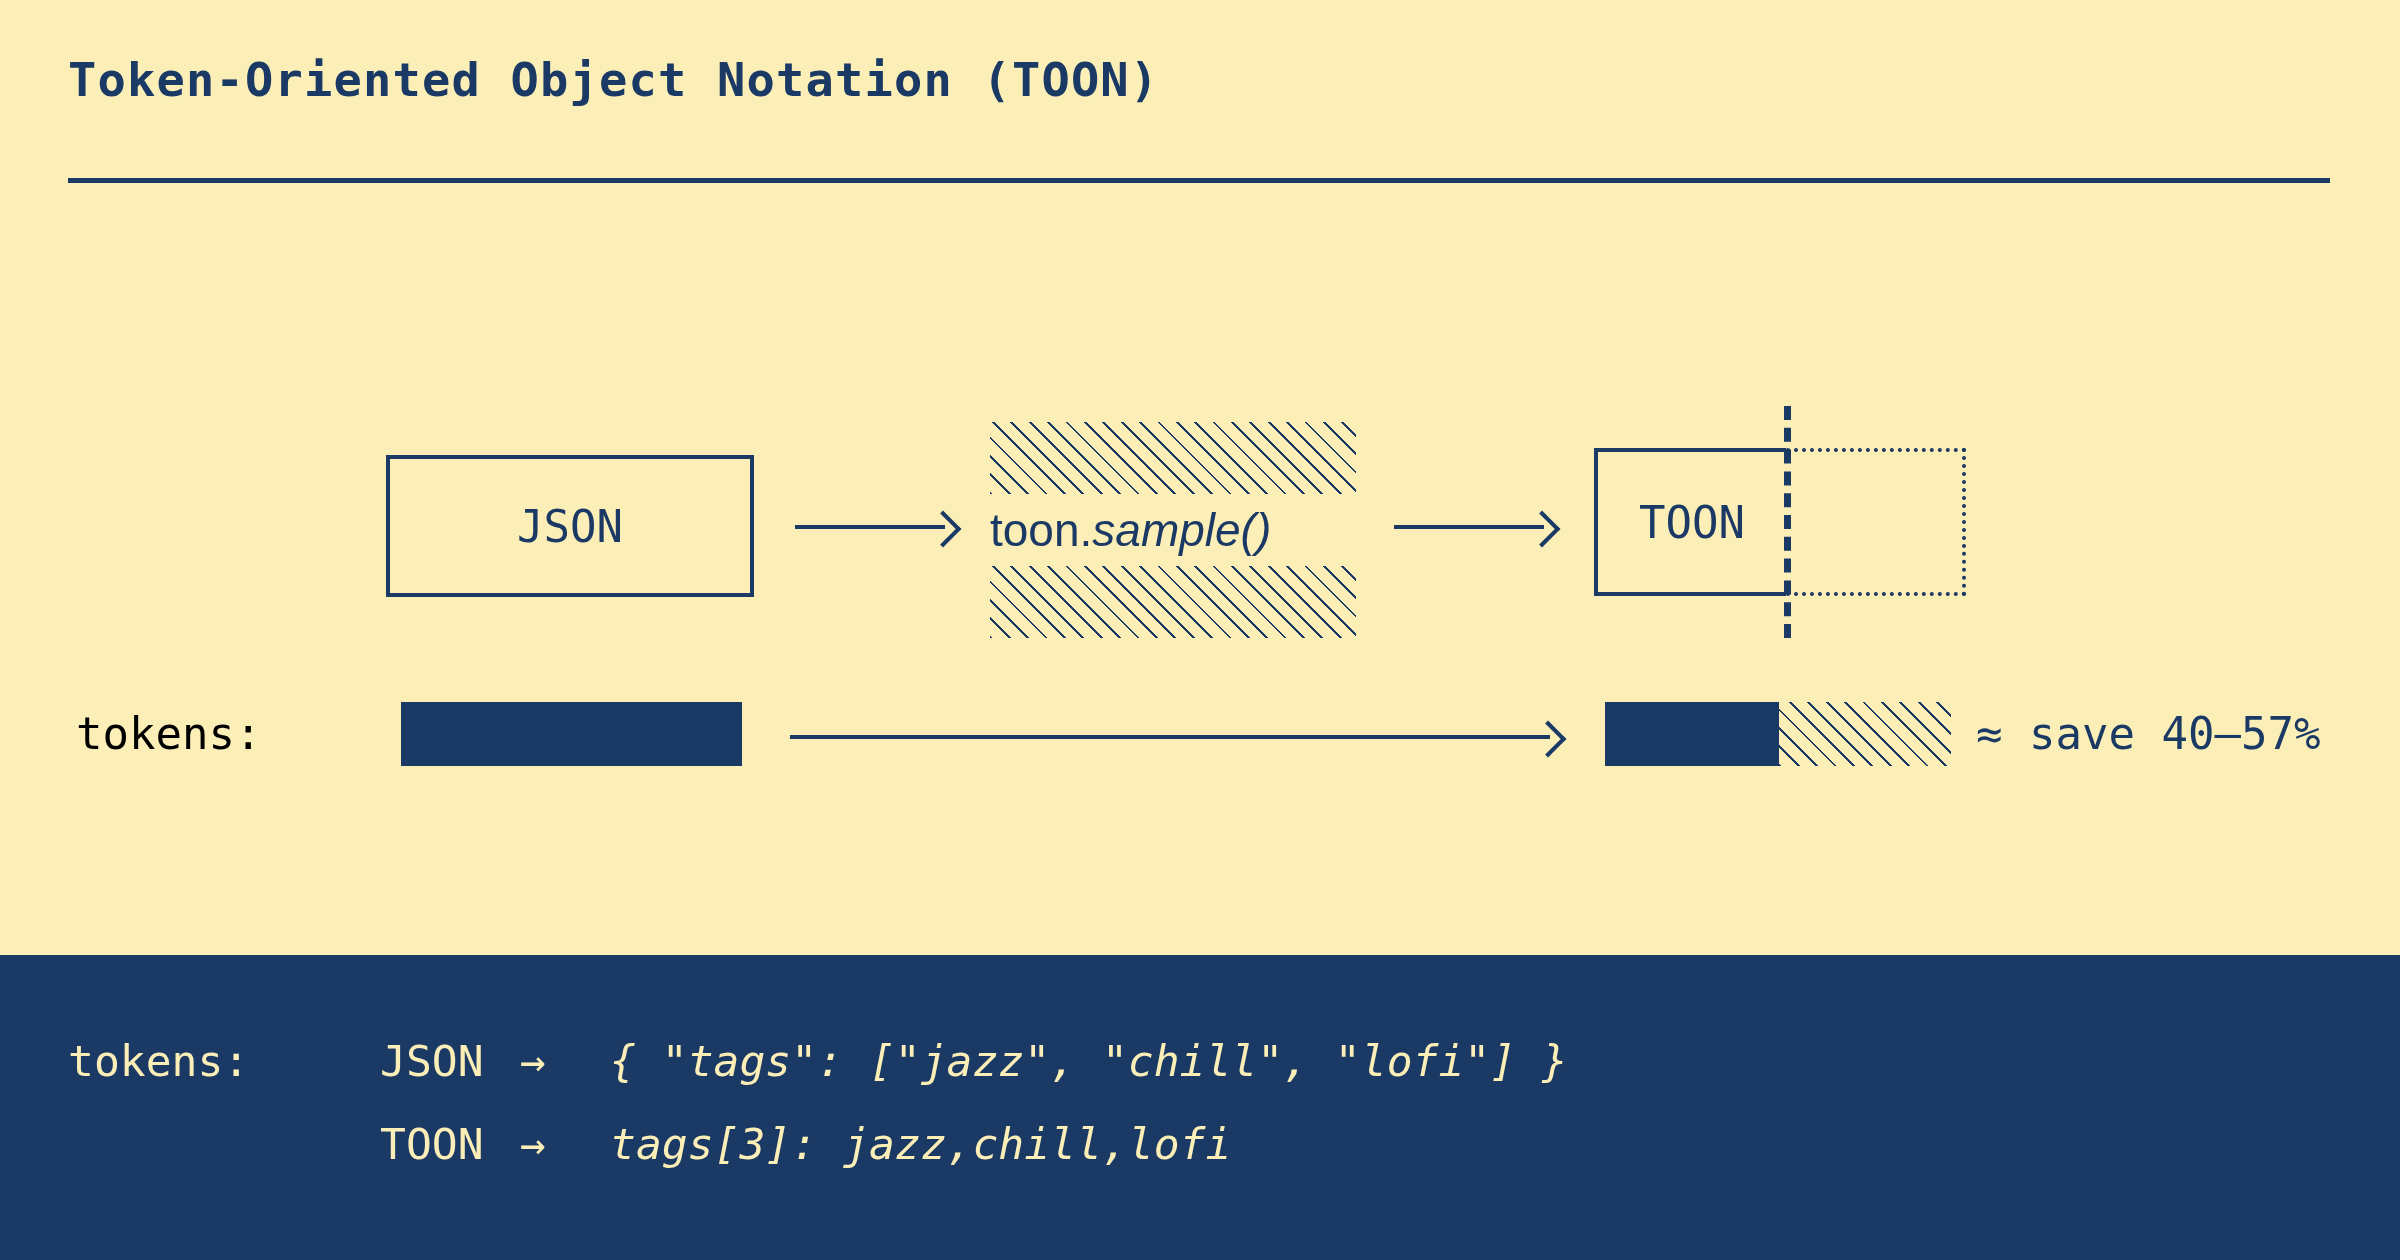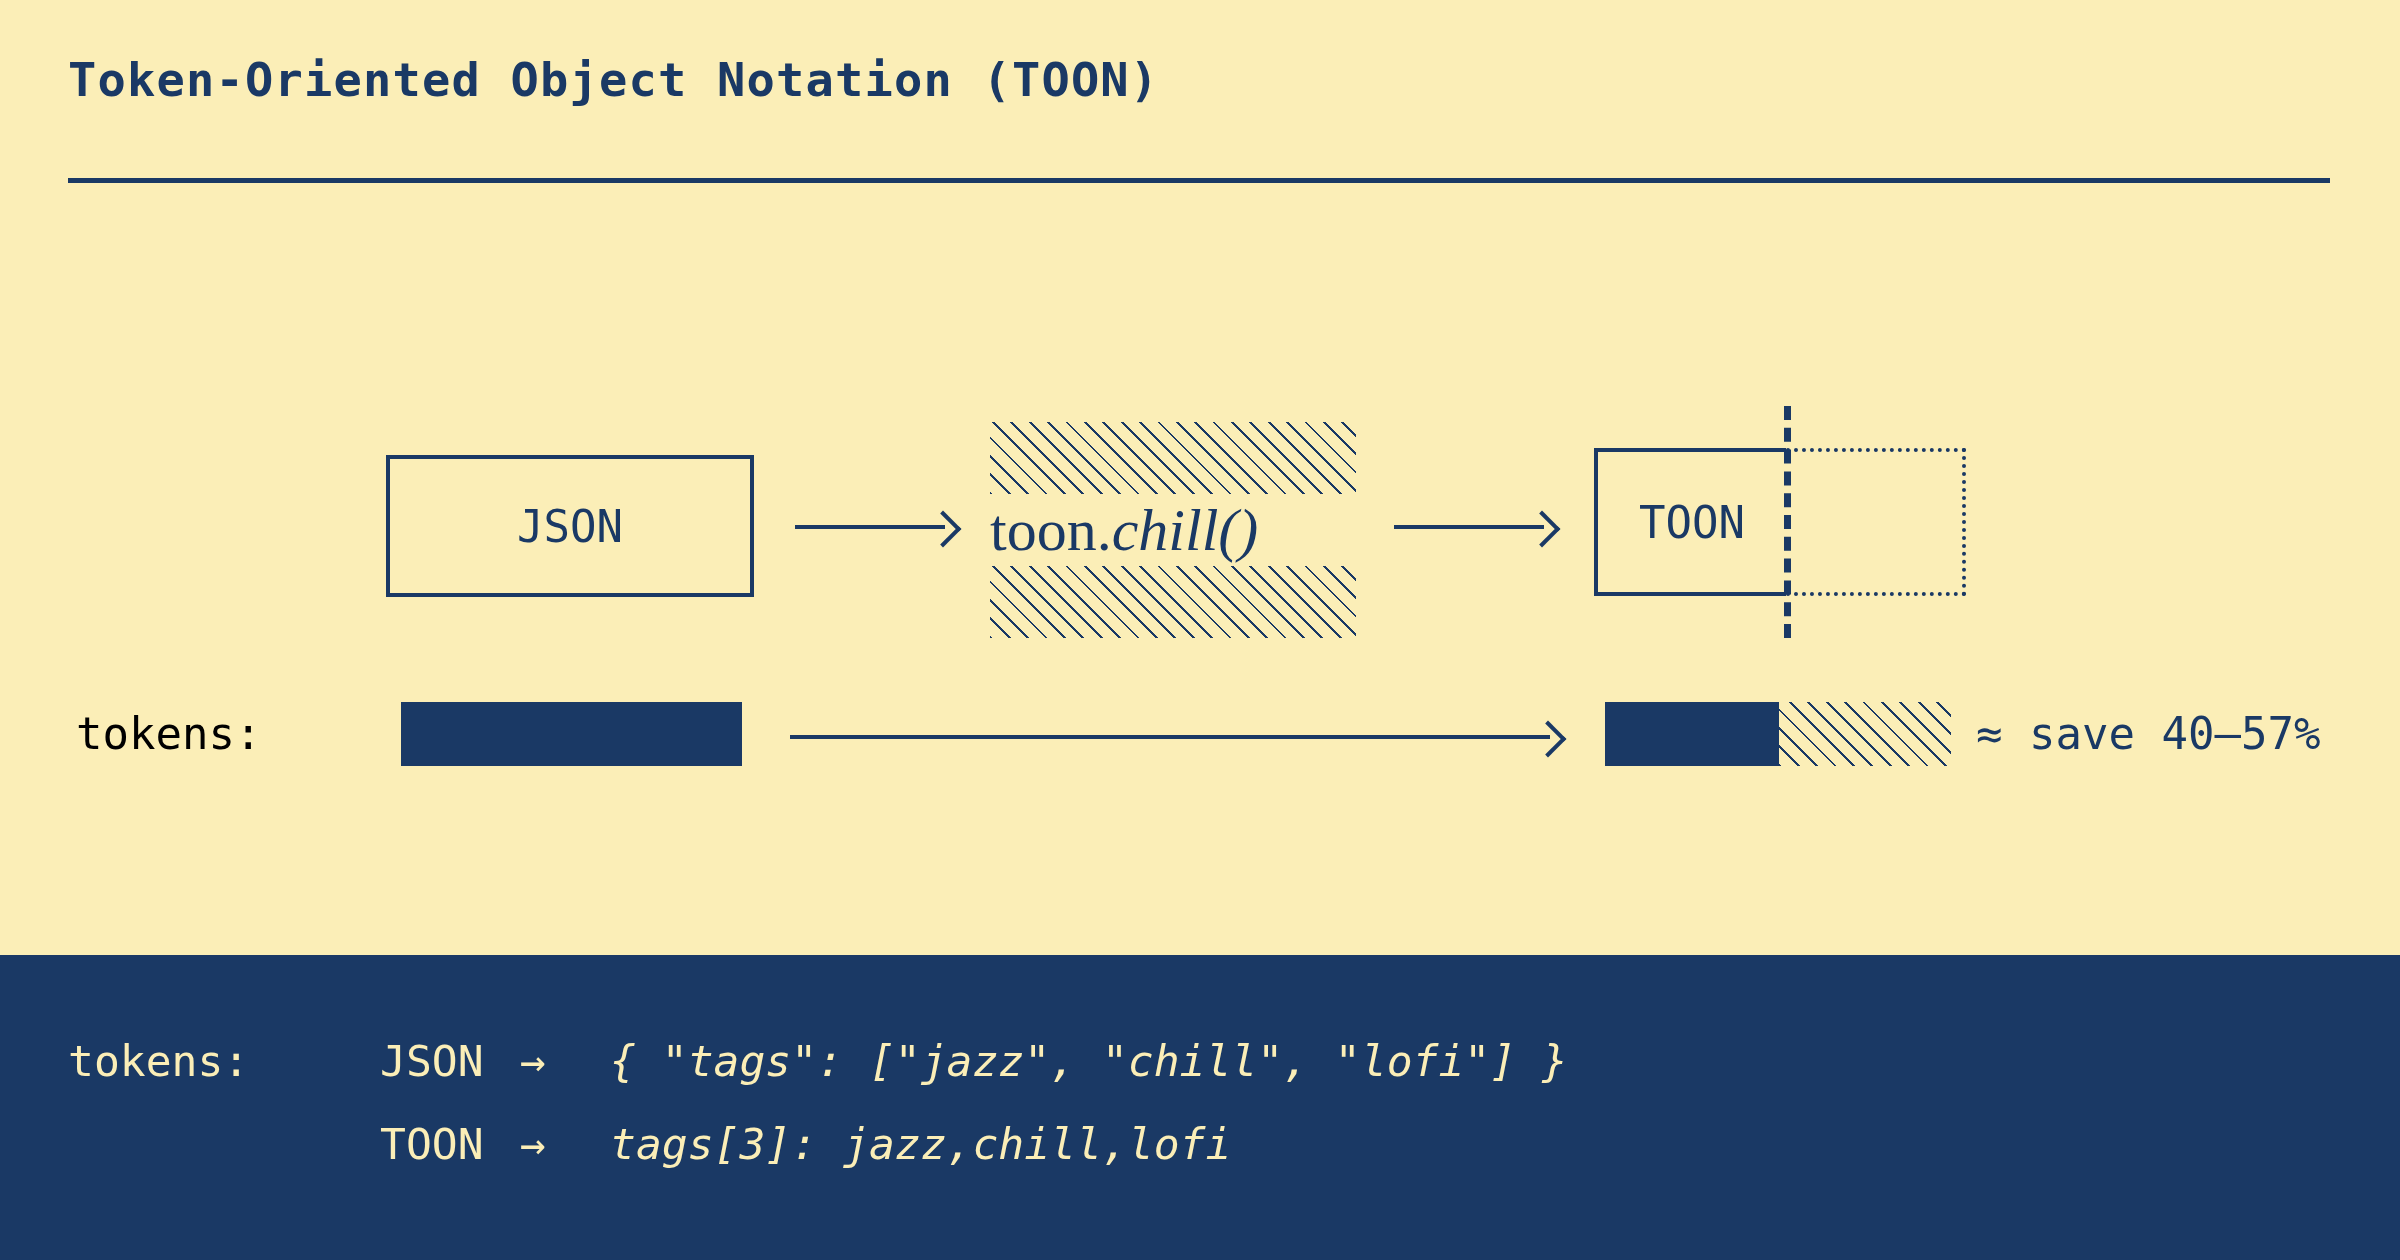--- a/index.html
+++ b/index.html
@@ -155,22 +155,22 @@
   .encode-label {
     position: absolute;
     left: 0;
     top: 68px;
     width: 366px;
     height: 80px;
     display: flex;
     align-items: center;
     justify-content: flex-start;
     color: #1a3965;
-    font-family: Liberation Serif, serif;
-    font-size: 60px;
+    font-family: Liberation Sans, sans-serif;
+    font-size: 46px;
     white-space: nowrap;
   }
   .encode-label .fn { font-style: italic; }
 
   
   .arrow-line {
     position: absolute;
     height: 4px;
     background: #1a3965;
   }
@@ -252,21 +252,21 @@
     <span>JSON</span>
   </div>
 
   <div class="arrow-line arr1-line"></div>
   <div class="arrow-head arr1-head"></div>
 
   <div class="hatch-block">
     <div class="hatch-band hatch-top"></div>
     <div class="encode-label">
       <span>toon.</span>
-        <span class="fn">chill()</span>
+        <span class="fn">sample()</span>
     </div>
     <div class="hatch-band hatch-bottom"></div>
   </div>
 
   <div class="arrow-line arr2-line"></div>
   <div class="arrow-head arr2-head"></div>
 
   <div class="toon-group">
     <div class="toon-solid">
       <span>TOON</span>

